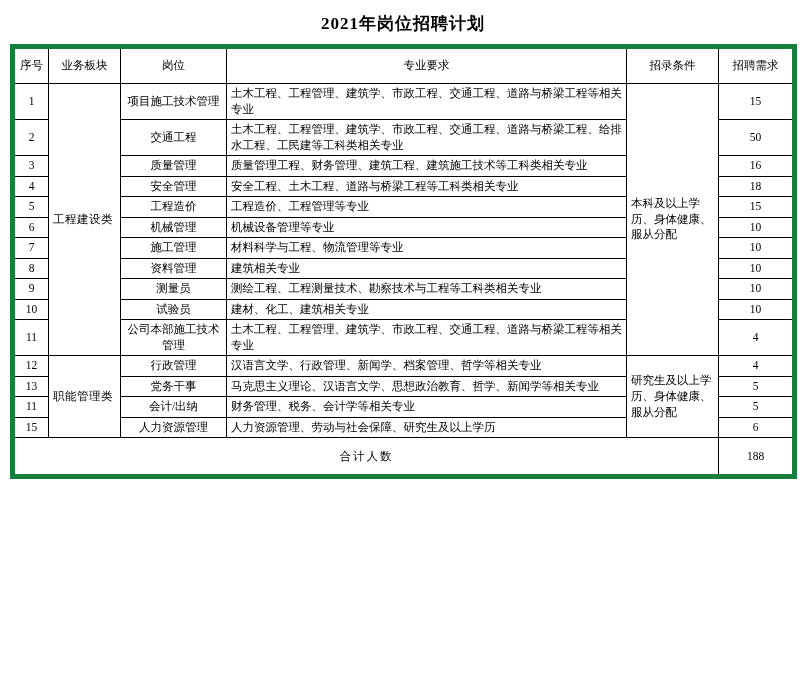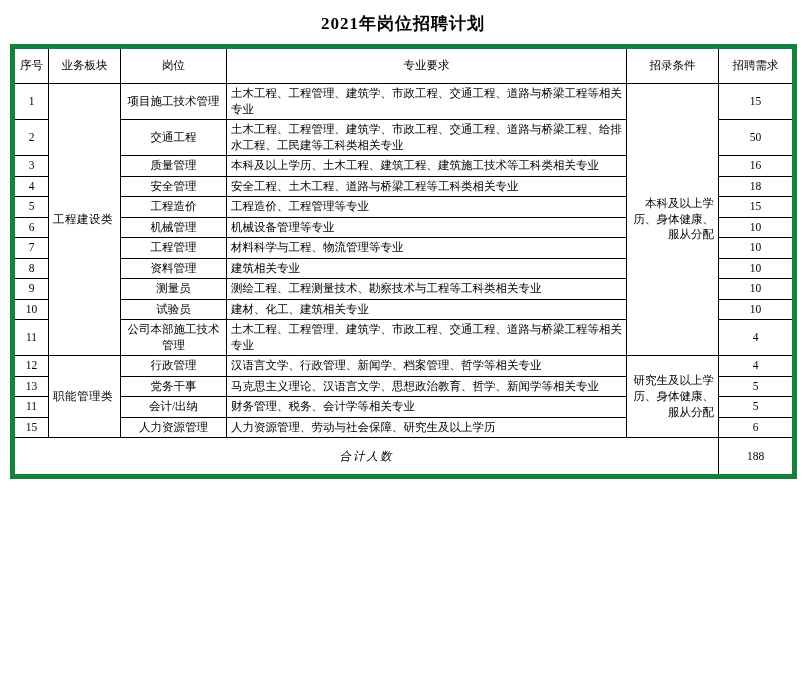--- a/index.html
+++ b/index.html
@@ -59,31 +59,30 @@
     text-align: center;
     font-size: 12px;
   }
   td.major {
     text-align: left;
     font-size: 11.5px;
     padding-left: 6px;
     margin-left: 7px;
   }
   td.cond {
-    text-align: right;
+    text-align: left;
     font-size: 12px;
     line-height: 1.9;
     padding: 2px 8px;
   }
   td.total-label {
     text-align: center;
     font-size: 13px;
     letter-spacing: 2px;
     height: 32px;
-    font-style: italic;
   }
   col.c1 { width: 36px; }
   col.c2 { width: 72px; }
   col.c3 { width: 106px; }
   col.c4 { width: 400px; }
   col.c5 { width: 92px; }
   col.c6 { width: 76px; }
 </style>
 </head>
 <body>
@@ -125,21 +124,21 @@
       <tr>
         <td class="seq">2</td>
         <td class="post">交通工程</td>
         <td class="major">土木工程、工程管理、建筑学、市政工程、交通工程、道路与桥梁工程、给排水工程、工民建等工科类相关专业</td>
         <td class="num">50</td>
       </tr>
 
       <tr>
         <td class="seq">3</td>
         <td class="post">质量管理</td>
-        <td class="major">本科及以上学历、土木工程、建筑工程、建筑施工技术等工科类相关专业</td>
+        <td class="major">质量管理工程、财务管理、建筑工程、建筑施工技术等工科类相关专业</td>
         <td class="num">16</td>
       </tr>
 
       <tr>
         <td class="seq">4</td>
         <td class="post">安全管理</td>
         <td class="major">安全工程、土木工程、道路与桥梁工程等工科类相关专业</td>
         <td class="num">18</td>
       </tr>
 
@@ -152,21 +151,21 @@
 
       <tr>
         <td class="seq">6</td>
         <td class="post">机械管理</td>
         <td class="major">机械设备管理等专业</td>
         <td class="num">10</td>
       </tr>
 
       <tr>
         <td class="seq">7</td>
-        <td class="post">工程管理</td>
+        <td class="post">施工管理</td>
         <td class="major">材料科学与工程、物流管理等专业</td>
         <td class="num">10</td>
       </tr>
 
       <tr>
         <td class="seq">8</td>
         <td class="post">资料管理</td>
         <td class="major">建筑相关专业</td>
         <td class="num">10</td>
       </tr>

